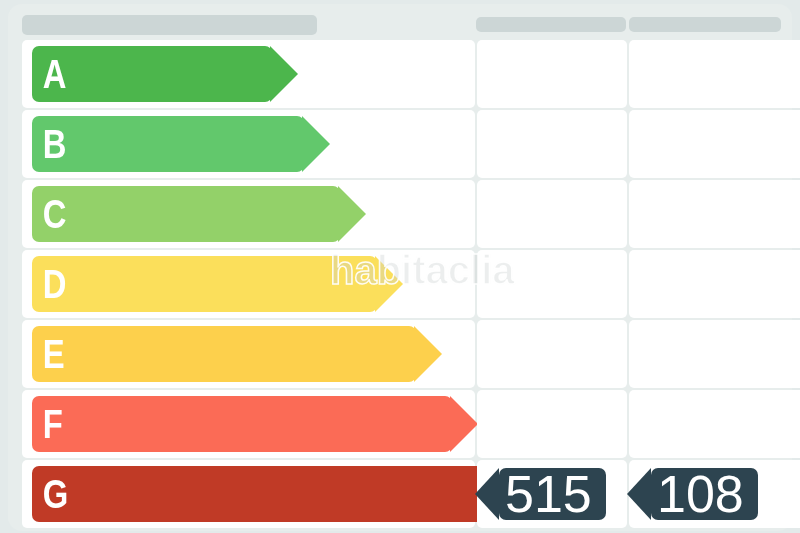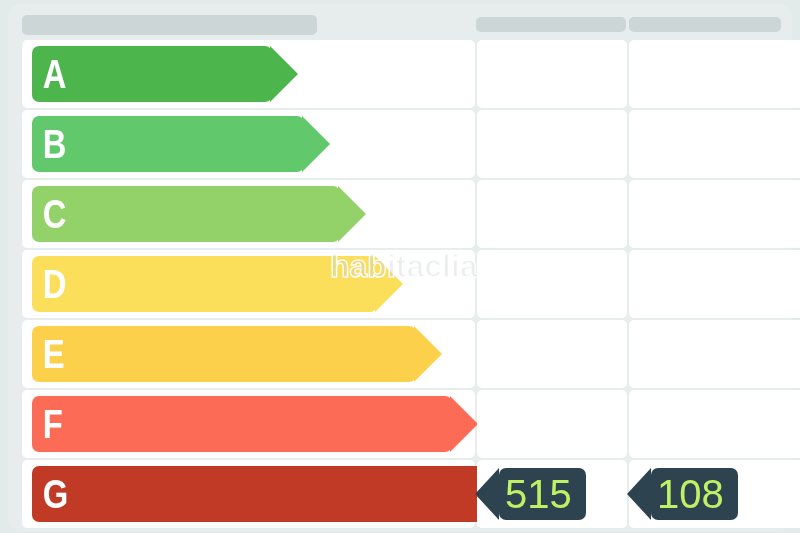--- a/index.html
+++ b/index.html
@@ -109,33 +109,33 @@
   .badge::before {
     content: "";
     position: absolute;
     left: -24px; top: 0;
     width: 0; height: 0;
     border-top: 26px solid transparent;
     border-bottom: 26px solid transparent;
     border-right: 24px solid #2d4450;
   }
   .badge-text {
-    color: #bef264;
-    font-size: 40px;
+    color: #ffffff;
+    font-size: 52px;
     font-weight: normal;
     line-height: 1;
     letter-spacing: 0px;
     font-family: "Liberation Sans", sans-serif;
   }
 
   
   .watermark {
     position: absolute;
     left: 330px; top: 248px;
-    font-size: 32px;
+    font-size: 40px;
     font-weight: bold;
     color: transparent;
     -webkit-text-stroke: 1.5px rgba(255,255,255,0.92);
     letter-spacing: 0px;
     pointer-events: none;
     z-index: 40;
     font-family: "Liberation Sans", sans-serif;
     text-shadow: 0 0 1px rgba(200,205,205,0.35);
   }
 </style>

